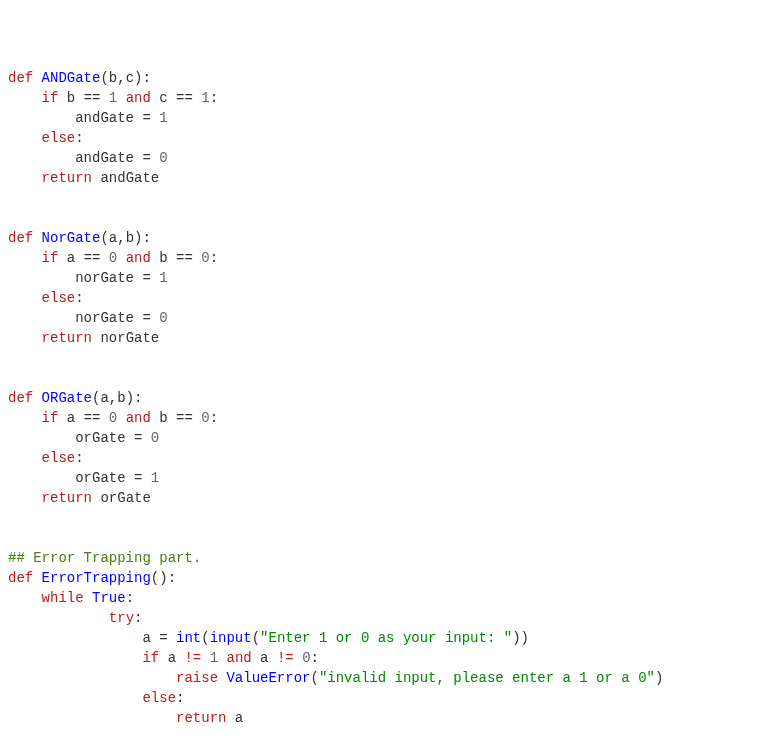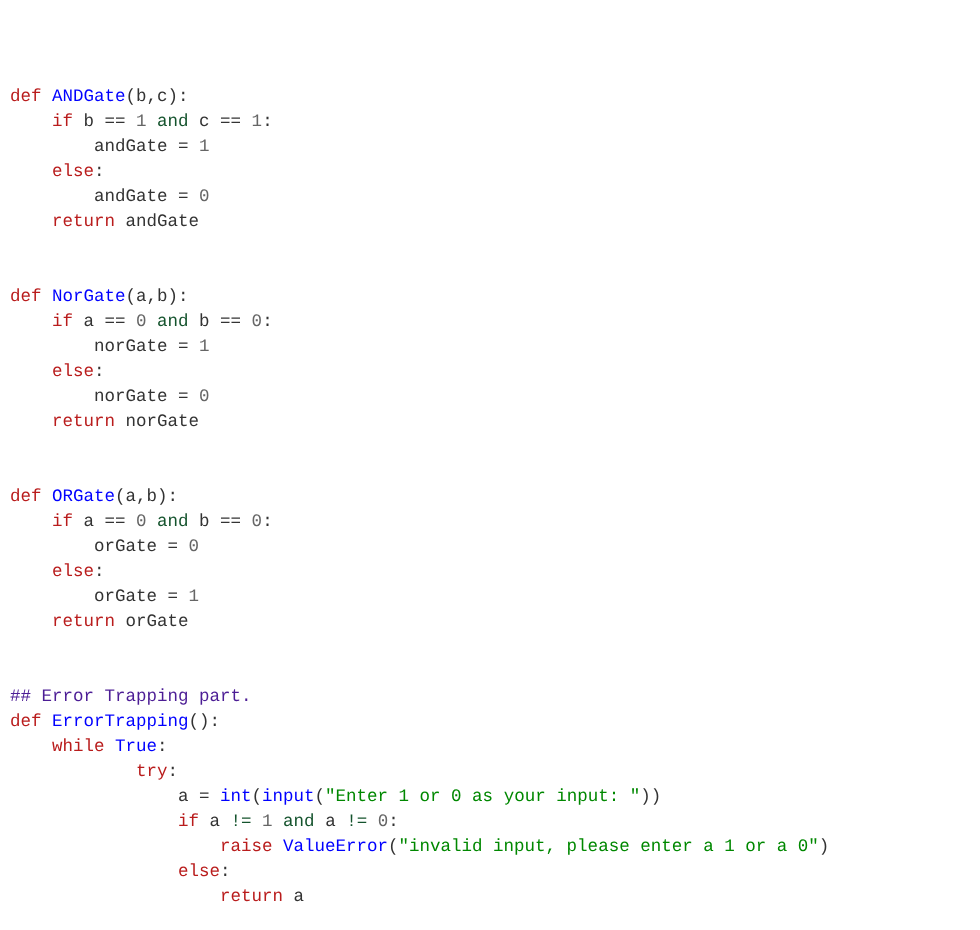--- a/index.html
+++ b/index.html
@@ -6,25 +6,25 @@
     margin: 0;
     padding: 8px;
     background: #ffffff;
     font-family: "Courier New", Courier, monospace;
     font-size: 14px;
     line-height: 20px;
     white-space: pre;
     color: #333333;
   }
   .kw-def   { color: #b91c1c; }      
-  .kw-op    { color: #14532d; }      
+  .kw-op    { color: #b91c1c; }      
   .fn-name  { color: #0000ff; }      
   .num      { color: #666666; }      
   .str      { color: #008800; }      
-  .cmt      { color: #4c1d95; }      
+  .cmt      { color: #4d7c0f; }      
   .txt      { color: #333333; }      
 </style>
 </head>
 <body>
 
 
 <div id="code-view"><div><span class="kw-def">def </span><span class="fn-name">ANDGate</span><span class="txt">(b,c):</span></div><div><span class="txt">    </span><span class="kw-def">if</span><span class="txt"> b == </span><span class="num">1</span><span class="txt"> </span><span class="kw-op">and</span><span class="txt"> c == </span><span class="num">1</span><span class="txt">:</span></div><div><span class="txt">        andGate = </span><span class="num">1</span></div><div><span class="txt">    </span><span class="kw-def">else</span><span class="txt">:</span></div><div><span class="txt">        andGate = </span><span class="num">0</span></div><div><span class="txt">    </span><span class="kw-def">return</span><span class="txt"> andGate</span></div><div>&nbsp;</div><div>&nbsp;</div><div><span class="kw-def">def </span><span class="fn-name">NorGate</span><span class="txt">(a,b):</span></div><div><span class="txt">    </span><span class="kw-def">if</span><span class="txt"> a == </span><span class="num">0</span><span class="txt"> </span><span class="kw-op">and</span><span class="txt"> b == </span><span class="num">0</span><span class="txt">:</span></div><div><span class="txt">        norGate = </span><span class="num">1</span></div><div><span class="txt">    </span><span class="kw-def">else</span><span class="txt">:</span></div><div><span class="txt">        norGate = </span><span class="num">0</span></div><div><span class="txt">    </span><span class="kw-def">return</span><span class="txt"> norGate</span></div><div>&nbsp;</div><div>&nbsp;</div><div><span class="kw-def">def </span><span class="fn-name">ORGate</span><span class="txt">(a,b):</span></div><div><span class="txt">    </span><span class="kw-def">if</span><span class="txt"> a == </span><span class="num">0</span><span class="txt"> </span><span class="kw-op">and</span><span class="txt"> b == </span><span class="num">0</span><span class="txt">:</span></div><div><span class="txt">        orGate = </span><span class="num">0</span></div><div><span class="txt">    </span><span class="kw-def">else</span><span class="txt">:</span></div><div><span class="txt">        orGate = </span><span class="num">1</span></div><div><span class="txt">    </span><span class="kw-def">return</span><span class="txt"> orGate</span></div><div>&nbsp;</div><div>&nbsp;</div><div><span class="cmt">## Error Trapping part.</span></div><div><span class="kw-def">def </span><span class="fn-name">ErrorTrapping</span><span class="txt">():</span></div><div><span class="txt">    </span><span class="kw-def">while</span><span class="txt"> </span><span class="fn-name">True</span><span class="txt">:</span></div><div><span class="txt">            </span><span class="kw-def">try</span><span class="txt">:</span></div><div><span class="txt">                a = </span><span class="fn-name">int</span><span class="txt">(</span><span class="fn-name">input</span><span class="txt">(</span><span class="str">"Enter 1 or 0 as your input: "</span><span class="txt">))</span></div><div><span class="txt">                </span><span class="kw-def">if</span><span class="txt"> a </span><span class="kw-op">!=</span><span class="txt"> </span><span class="num">1</span><span class="txt"> </span><span class="kw-op">and</span><span class="txt"> a </span><span class="kw-op">!=</span><span class="txt"> </span><span class="num">0</span><span class="txt">:</span></div><div><span class="txt">                    </span><span class="kw-def">raise</span><span class="txt"> </span><span class="fn-name">ValueError</span><span class="txt">(</span><span class="str">"invalid input, please enter a 1 or a 0"</span><span class="txt">)</span></div><div><span class="txt">                </span><span class="kw-def">else</span><span class="txt">:</span></div><div><span class="txt">                    </span><span class="kw-def">return</span><span class="txt"> a</span></div><div>&nbsp;</div></div>
 
 
 

